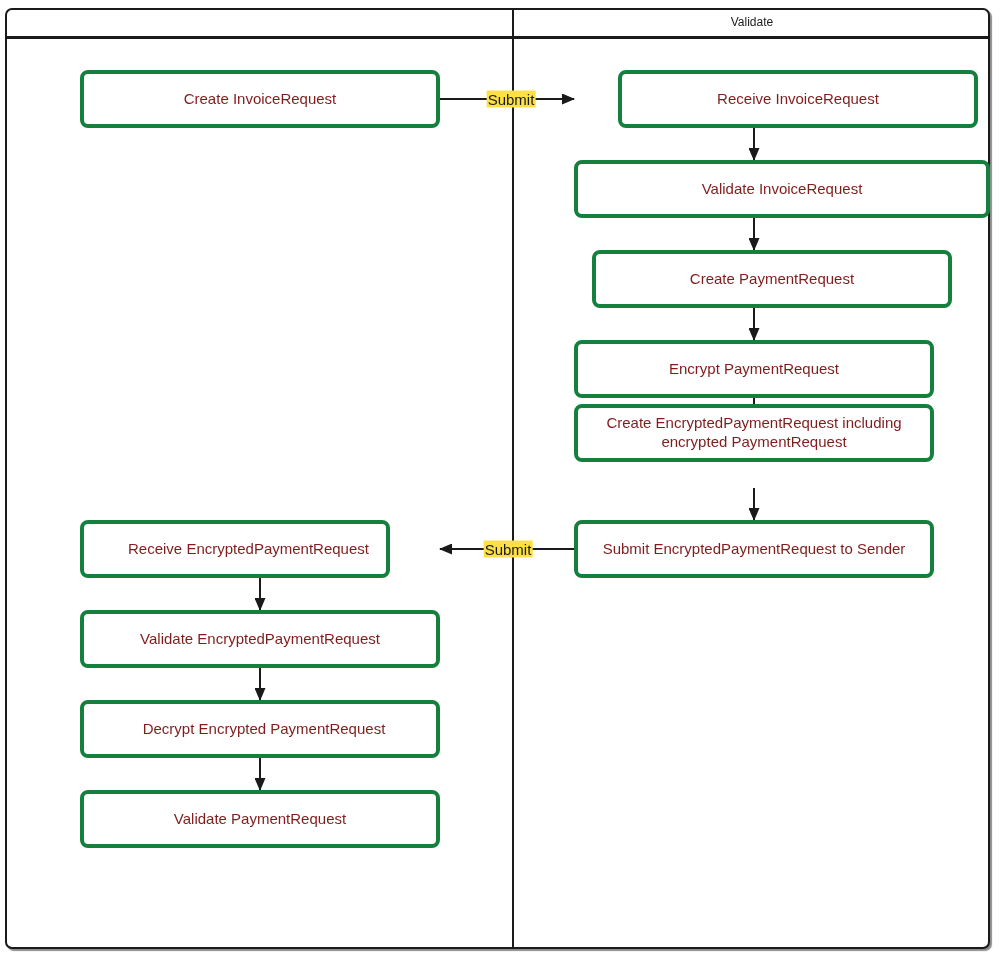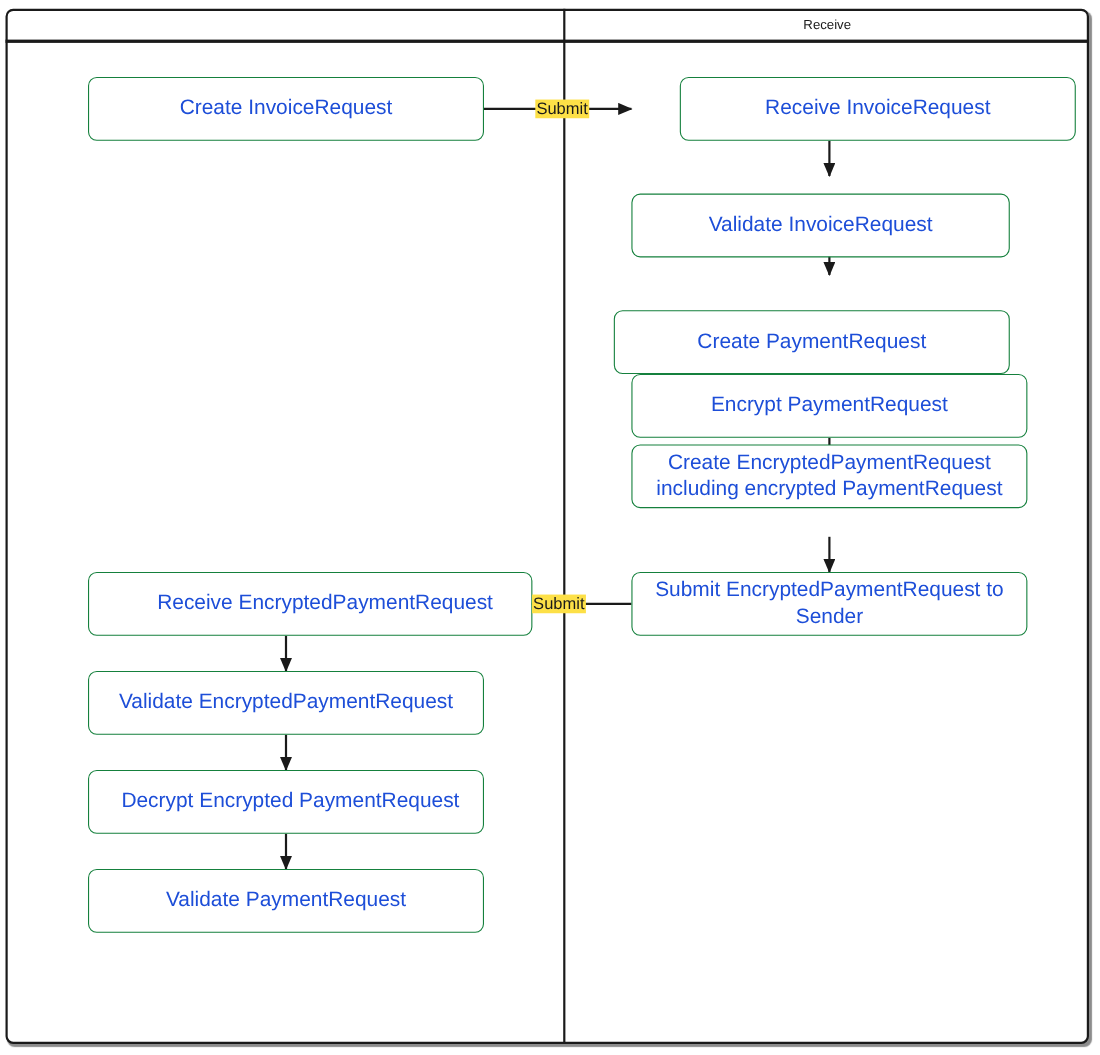--- a/index.html
+++ b/index.html
@@ -55,50 +55,50 @@
     pointer-events: none;
   }
   .edge {
     stroke: #1a1a1a;
     stroke-width: 2;
     fill: none;
   }
   .node {
     position: absolute;
     box-sizing: border-box;
-    border: 1px solid #15803d;
+    border: 4px solid #15803d;
     border-radius: 8px;
     background: #ffffff;
     display: flex;
     align-items: center;
     justify-content: center;
     text-align: center;
-    font-size: 19px;
+    font-size: 15px;
     line-height: 1.25;
-    color: #1d4ed8;
+    color: #7f1d1d;
     padding: 2px 12px;
   }
   .edge-label {
     position: absolute;
     transform: translate(-50%, -50%);
     background: #fde047;
     font-size: 15px;
     color: #1a1a1a;
     padding: 0 1px;
     white-space: nowrap;
   }
 </style>
 </head>
 <body>
 
 <div class="canvas">
   <div class="frame"></div>
   <div class="lane-divider"></div>
   <div class="header-sep"></div>
-  <div class="lane-title receiver">Receive</div>
+  <div class="lane-title receiver">Validate</div>
 
   <svg id="edges" viewBox="0 0 1000 959" xmlns="http://www.w3.org/2000/svg">
     <defs>
       <marker id="arrowhead" markerUnits="userSpaceOnUse" markerWidth="13" markerHeight="11" refX="12" refY="5.5" orient="auto">
         <path d="M0,0 L13,5.5 L0,11 z" fill="#1a1a1a"></path>
       </marker>
     </defs>
   <line x1="440" x2="574" y1="99" y2="99" class="edge" marker-end="url(#arrowhead)"></line>
       <line x1="754" x2="754" y1="128" y2="160" class="edge" marker-end="url(#arrowhead)"></line>
       <line x1="754" x2="754" y1="218" y2="250" class="edge" marker-end="url(#arrowhead)"></line>
@@ -106,27 +106,27 @@
       <line x1="754" x2="754" y1="398" y2="430" class="edge" marker-end="url(#arrowhead)"></line>
       <line x1="754" x2="754" y1="488" y2="520" class="edge" marker-end="url(#arrowhead)"></line>
       <line x1="574" x2="440" y1="549" y2="549" class="edge" marker-end="url(#arrowhead)"></line>
       <line x1="260" x2="260" y1="578" y2="610" class="edge" marker-end="url(#arrowhead)"></line>
       <line x1="260" x2="260" y1="668" y2="700" class="edge" marker-end="url(#arrowhead)"></line>
       <line x1="260" x2="260" y1="758" y2="790" class="edge" marker-end="url(#arrowhead)"></line>
     </svg>
 
   <div id="nodes">
       <div class="node" style="left: 80px; top: 70px; width: 360px; height: 58px;">Create InvoiceRequest</div>
-      <div class="node" style="left: 80px; top: 520px; width: 404px; height: 58px; padding-left: 39px;">Receive EncryptedPaymentRequest</div>
+      <div class="node" style="left: 80px; top: 520px; width: 310px; height: 58px; padding-left: 39px;">Receive EncryptedPaymentRequest</div>
       <div class="node" style="left: 80px; top: 610px; width: 360px; height: 58px;">Validate EncryptedPaymentRequest</div>
       <div class="node" style="left: 80px; top: 700px; width: 360px; height: 58px; padding-left: 20px;">Decrypt Encrypted PaymentRequest</div>
       <div class="node" style="left: 80px; top: 790px; width: 360px; height: 58px;">Validate PaymentRequest</div>
       <div class="node" style="left: 574px; top: 70px; width: 360px; height: 58px; margin-left: 44px;">Receive InvoiceRequest</div>
-      <div class="node" style="left: 574px; top: 160px; width: 344px; height: 58px; margin-top: 16px;">Validate InvoiceRequest</div>
-      <div class="node" style="left: 558px; top: 250px; width: 360px; height: 58px; margin-top: 32px;">Create PaymentRequest</div>
+      <div class="node" style="left: 574px; top: 160px; width: 416px; height: 58px;">Validate InvoiceRequest</div>
+      <div class="node" style="left: 592px; top: 250px; width: 360px; height: 58px;">Create PaymentRequest</div>
       <div class="node" style="left: 574px; top: 340px; width: 360px; height: 58px;">Encrypt PaymentRequest</div>
       <div class="node" style="left: 574px; top: 404px; width: 360px; height: 58px;">Create EncryptedPaymentRequest including encrypted PaymentRequest</div>
       <div class="node" style="left: 574px; top: 520px; width: 360px; height: 58px;">Submit EncryptedPaymentRequest to Sender</div>
     </div>
   <div id="edge-labels">
       <span class="edge-label" style="left: 511px; top: 99px;">Submit</span>
       <span class="edge-label" style="left: 508px; top: 549px;">Submit</span>
     </div>
 </div>
 

